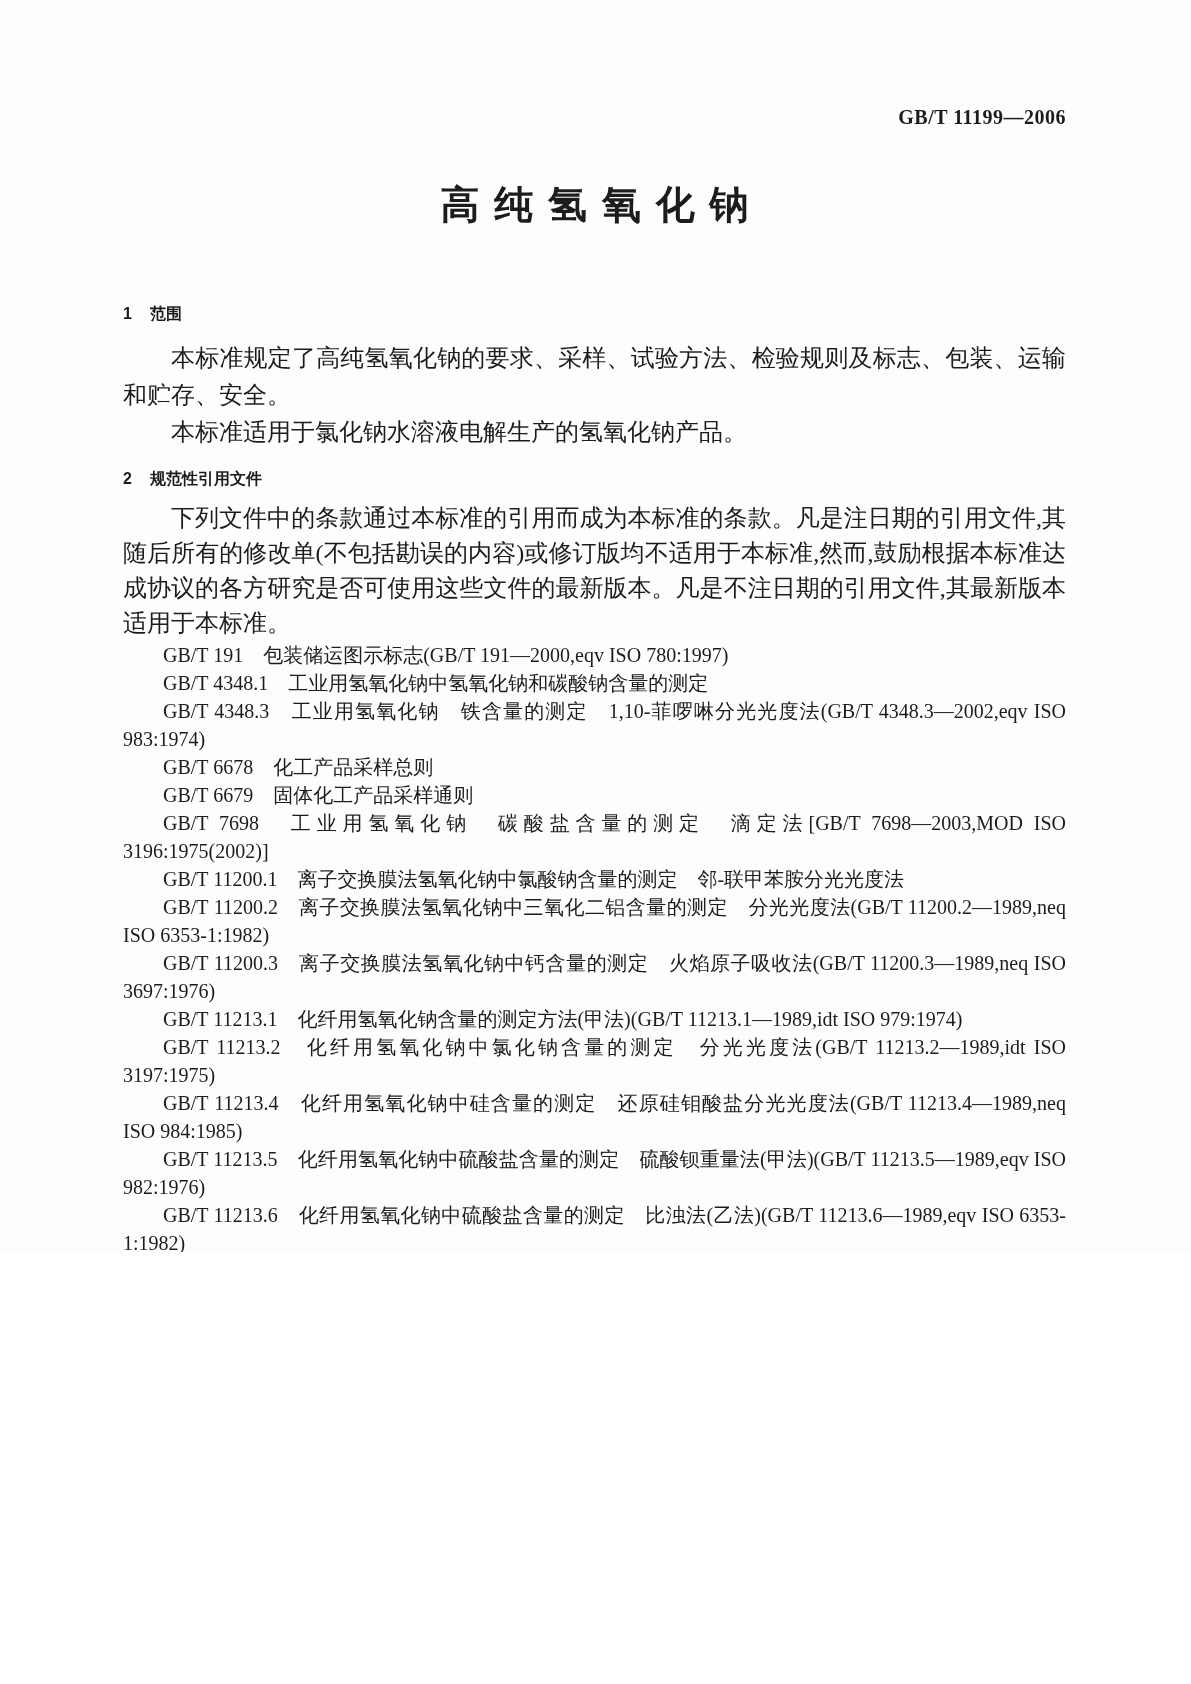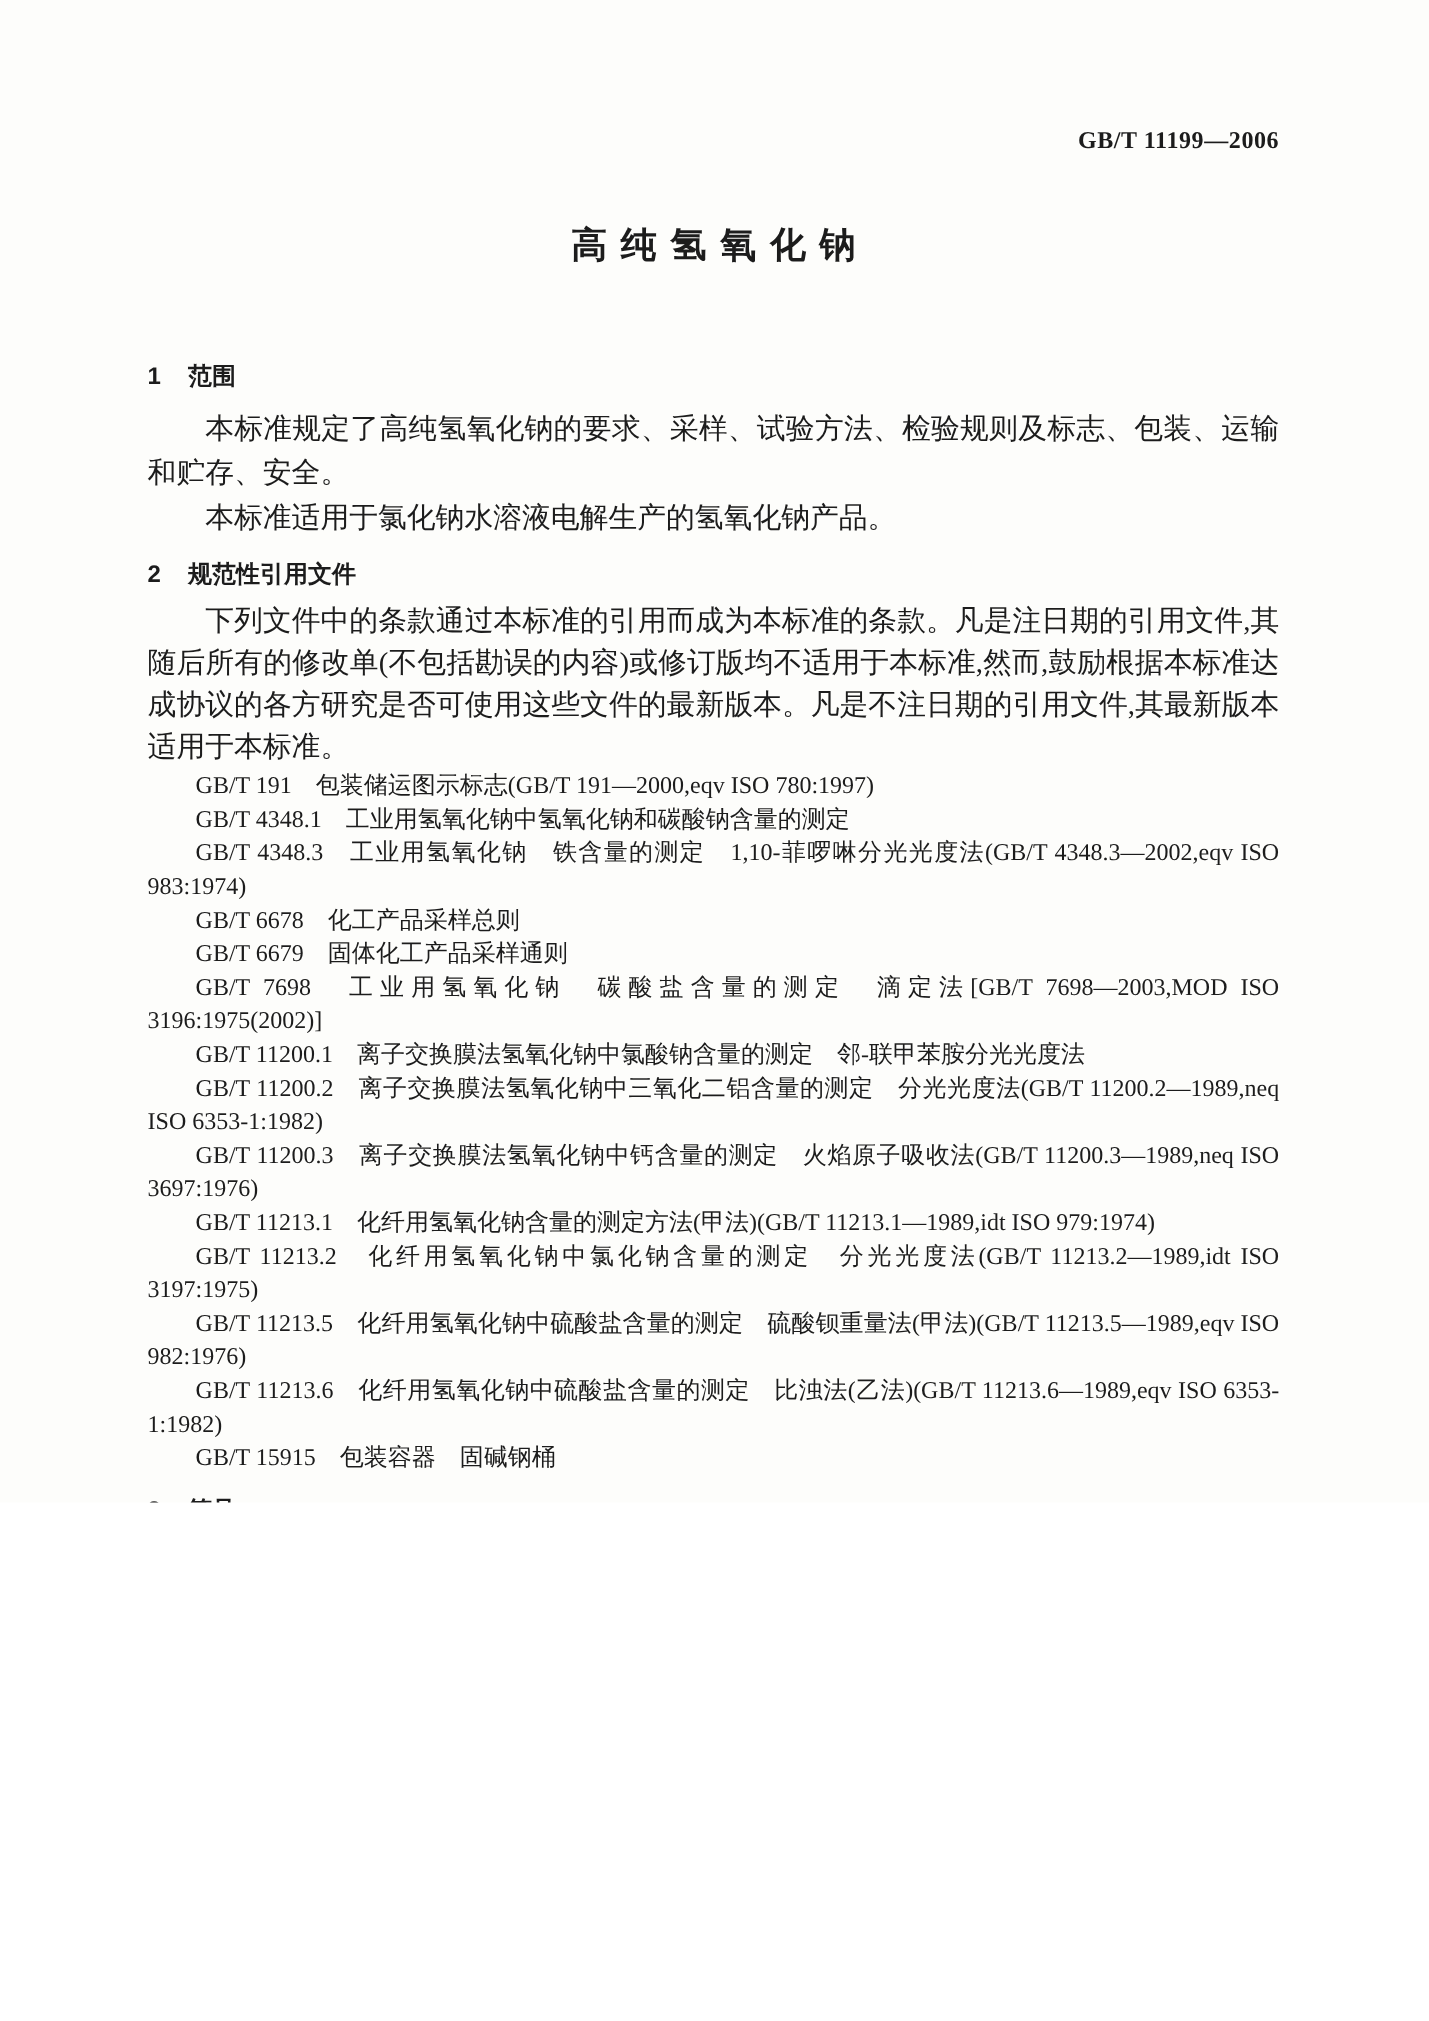--- a/index.html
+++ b/index.html
@@ -29,31 +29,31 @@
     text-align: right;
     font-size: 20px;
     line-height: 26px;
     font-weight: 700;
     letter-spacing: 0.5px;
   }
 
   .doc-title {
     margin: 54px 0 0 0;
     text-align: center;
-    font-size: 30px;
+    font-size: 39px;
     line-height: 42px;
     font-weight: 700;
     font-family: Liberation Sans, sans-serif;
     letter-spacing: 0.38em;
     text-indent: 0.38em;
   }
 
   .section-heading {
     margin: 0;
-    font-size: 20px;
+    font-size: 16px;
     line-height: 28px;
     font-weight: 700;
     font-family: "Liberation Sans", "DejaVu Sans", sans-serif;
   }
   .section-heading .sec-title { margin-left: 0.85em; }
 
   .h-scope { margin-top: 74px; }
   .h-refs  { margin-top: 14px; }
   .h-sym   { margin-top: 16px; }
 
@@ -126,20 +126,21 @@
       <p class="ref">GB/T 4348.1　工业用氢氧化钠中氢氧化钠和碳酸钠含量的测定</p>
       <p class="ref">GB/T 4348.3　工业用氢氧化钠　铁含量的测定　1,10-菲啰啉分光光度法(GB/T 4348.3—2002,eqv ISO 983:1974)</p>
       <p class="ref">GB/T 6678　化工产品采样总则</p>
       <p class="ref">GB/T 6679　固体化工产品采样通则</p>
       <p class="ref">GB/T 7698　工业用氢氧化钠　碳酸盐含量的测定　滴定法[GB/T 7698—2003,MOD ISO 3196:1975(2002)]</p>
       <p class="ref">GB/T 11200.1　离子交换膜法氢氧化钠中氯酸钠含量的测定　邻-联甲苯胺分光光度法</p>
       <p class="ref">GB/T 11200.2　离子交换膜法氢氧化钠中三氧化二铝含量的测定　分光光度法(GB/T 11200.2—1989,neq ISO 6353-1:1982)</p>
       <p class="ref">GB/T 11200.3　离子交换膜法氢氧化钠中钙含量的测定　火焰原子吸收法(GB/T 11200.3—1989,neq ISO 3697:1976)</p>
       <p class="ref">GB/T 11213.1　化纤用氢氧化钠含量的测定方法(甲法)(GB/T 11213.1—1989,idt ISO 979:1974)</p>
       <p class="ref">GB/T 11213.2　化纤用氢氧化钠中氯化钠含量的测定　分光光度法(GB/T 11213.2—1989,idt ISO 3197:1975)</p>
+      <p class="ref">GB/T 11213.4　化纤用氢氧化钠中硅含量的测定　还原硅钼酸盐分光光度法(GB/T 11213.4—1989,neq ISO 984:1985)</p>
       <p class="ref">GB/T 11213.5　化纤用氢氧化钠中硫酸盐含量的测定　硫酸钡重量法(甲法)(GB/T 11213.5—1989,eqv ISO 982:1976)</p>
       <p class="ref">GB/T 11213.6　化纤用氢氧化钠中硫酸盐含量的测定　比浊法(乙法)(GB/T 11213.6—1989,eqv ISO 6353-1:1982)</p>
       <p class="ref">GB/T 15915　包装容器　固碱钢桶</p>
     </div>
 
     <h2 class="section-heading h-sym">
       <span class="sec-num">3</span>
       <span class="sec-title">符号</span>
     </h2>
 

